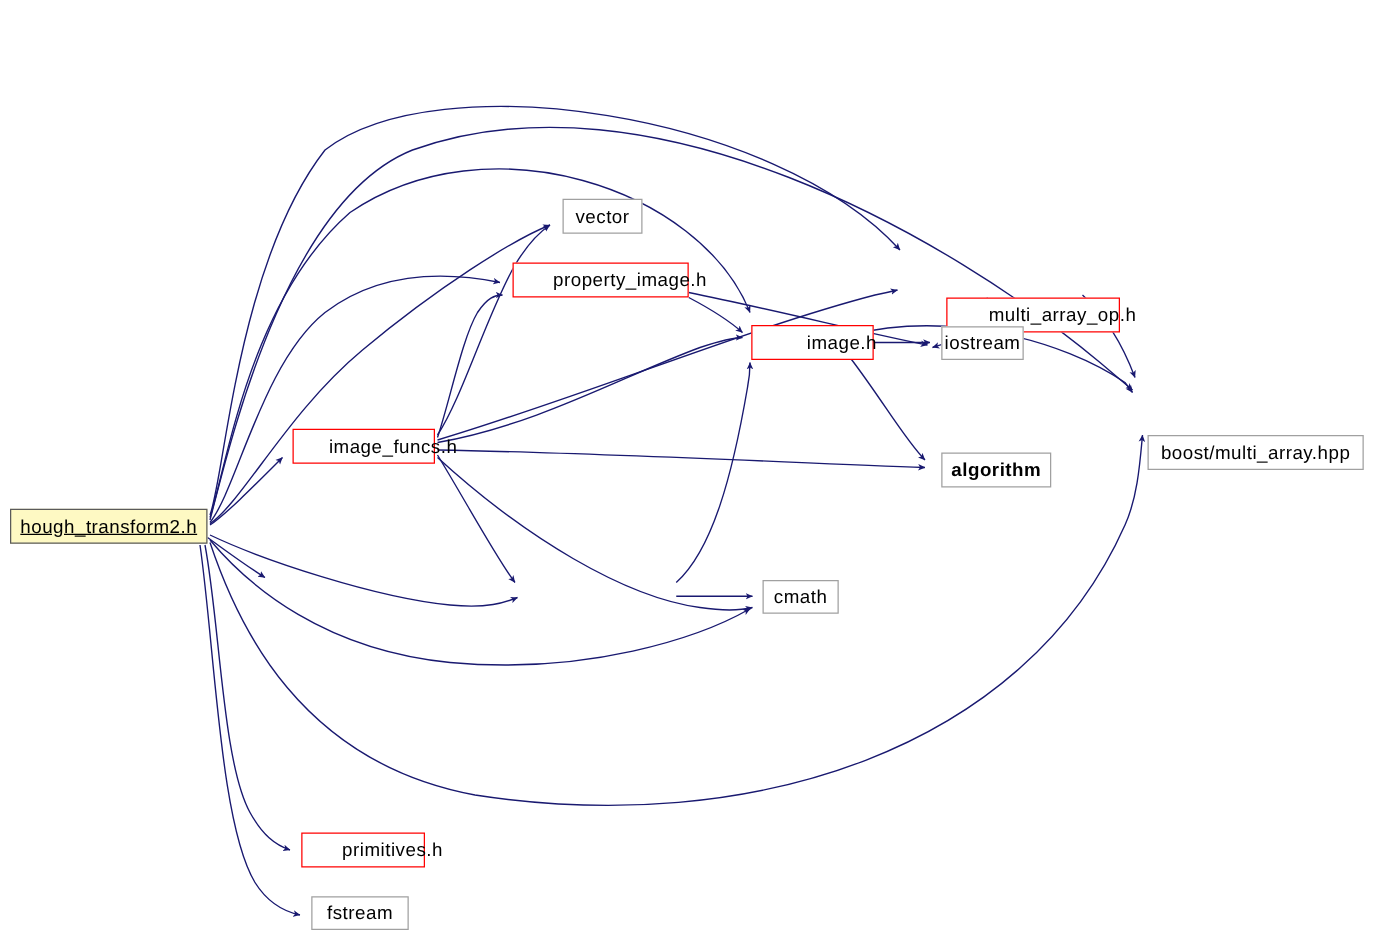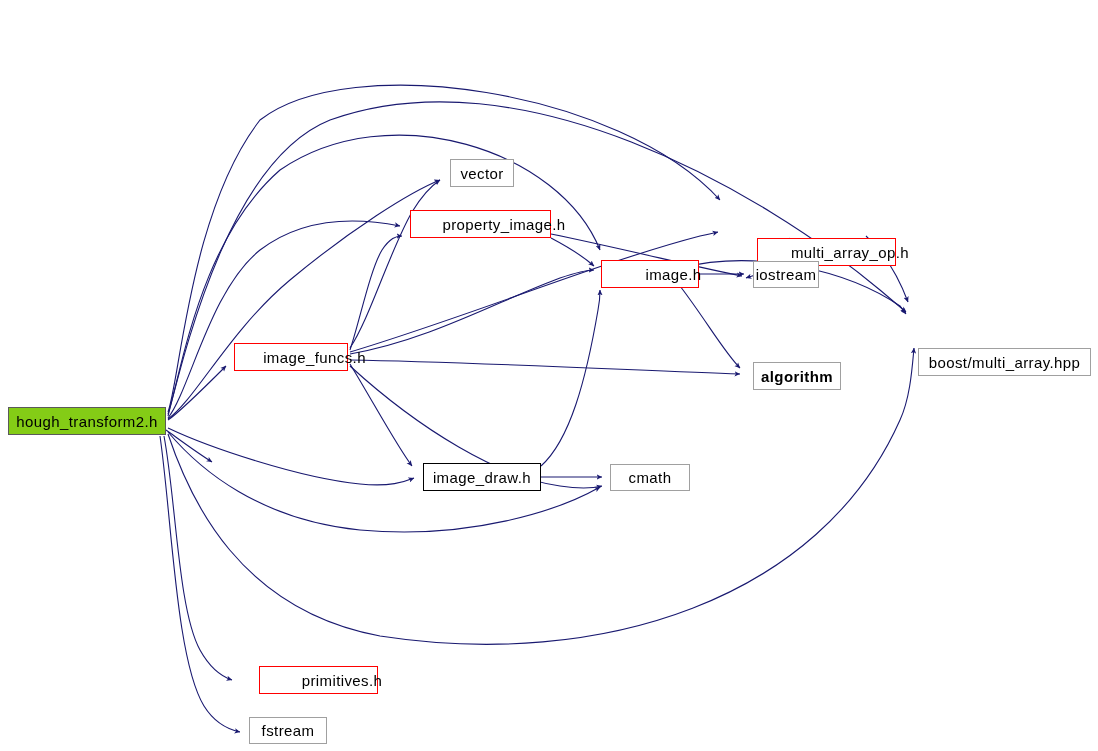--- a/index.html
+++ b/index.html
@@ -43,21 +43,22 @@
   }
   .node.hdr-red {
     border: 1px solid #ff0000;
     padding-left: 47px;
   }
   .node.hdr-black {
     border: 1px solid #000000;
   }
   .node.root {
     border: 1px solid #5a5a5a;
-    background: #84cc16;
+    background: #fef9c3;
+    text-decoration: underline;
   }
 </style>
 </head>
 <body>
 
 <div id="graph-canvas">
 
   <svg id="edge-layer" viewBox="0 0 1098 751" width="1098" height="751" xmlns="http://www.w3.org/2000/svg">
     <defs>
       <marker id="arw" viewBox="0 0 10 10" refX="9.6" refY="5" markerWidth="5.2" markerHeight="5.2" orient="auto-start-reverse">
@@ -123,26 +124,23 @@
     </div>
   <div class="node sys" style="left:918px;top:312px;width:173px;height:28px;margin-top:36px;">
       <span>boost/multi_array.hpp</span>
     </div>
   <div class="node hdr-red" style="left:234px;top:343px;width:114px;height:28px;">
       <span>image_funcs.h</span>
     </div>
   <div class="node sys" style="left:753px;top:362px;width:88px;height:28px;font-weight:bold;">
       <span>algorithm</span>
     </div>
-  <div class="node hdr-black" style="left:423px;top:463px;width:118px;height:28px;">
-      <span>image_draw.h</span>
-    </div>
-  <div class="node sys" style="left:610px;top:464px;width:80px;height:27px;">
+  <div class="node sys" style="left:610px;top:464px;width:61px;height:27px;">
       <span>cmath</span>
     </div>
-  <div class="node hdr-red" style="left:241px;top:666px;width:119px;height:28px;margin-left:18px;">
+  <div class="node hdr-red" style="left:241px;top:666px;width:99px;height:28px;">
       <span>primitives.h</span>
     </div>
   <div class="node sys" style="left:249px;top:717px;width:78px;height:27px;">
       <span>fstream</span>
     </div>
 
 </div>
 
 </body></html>

